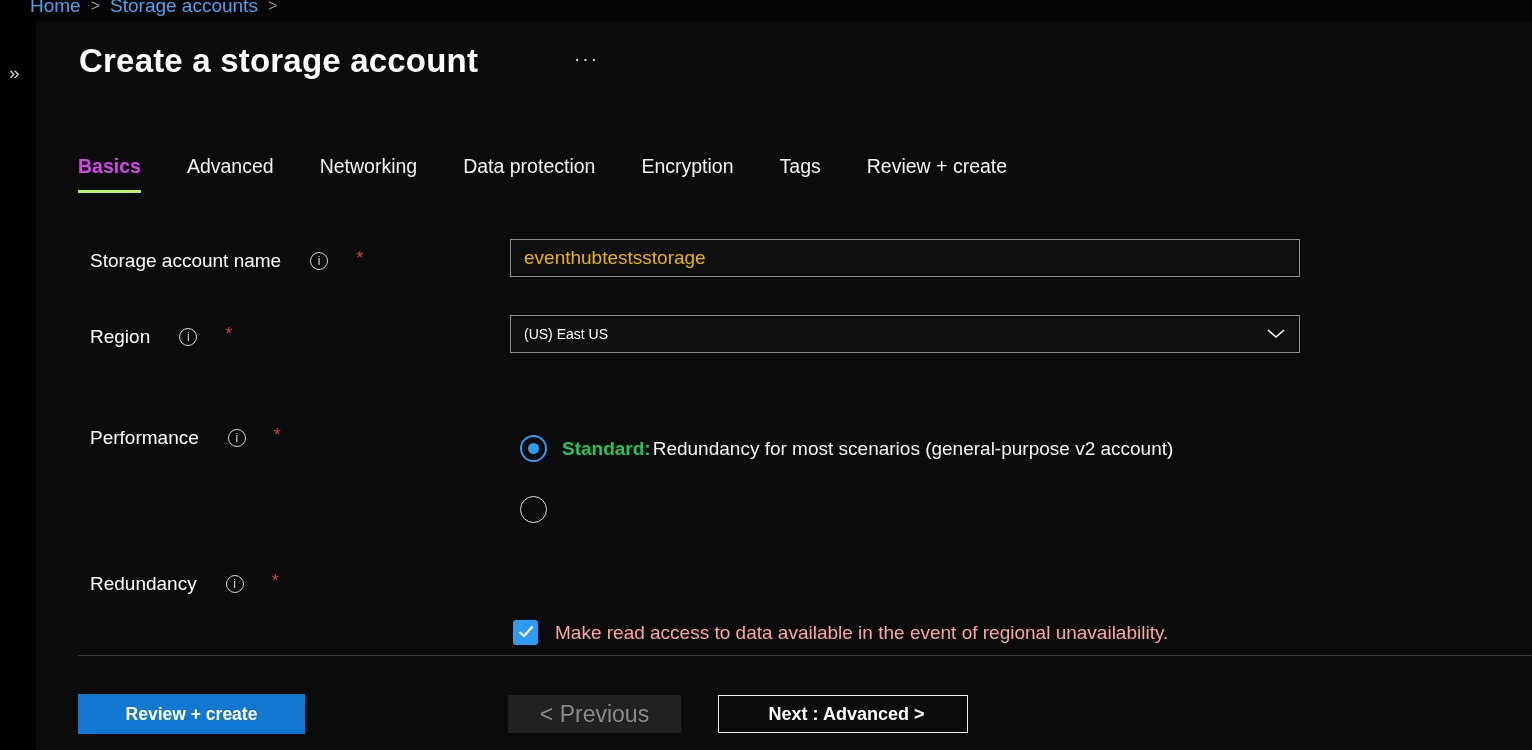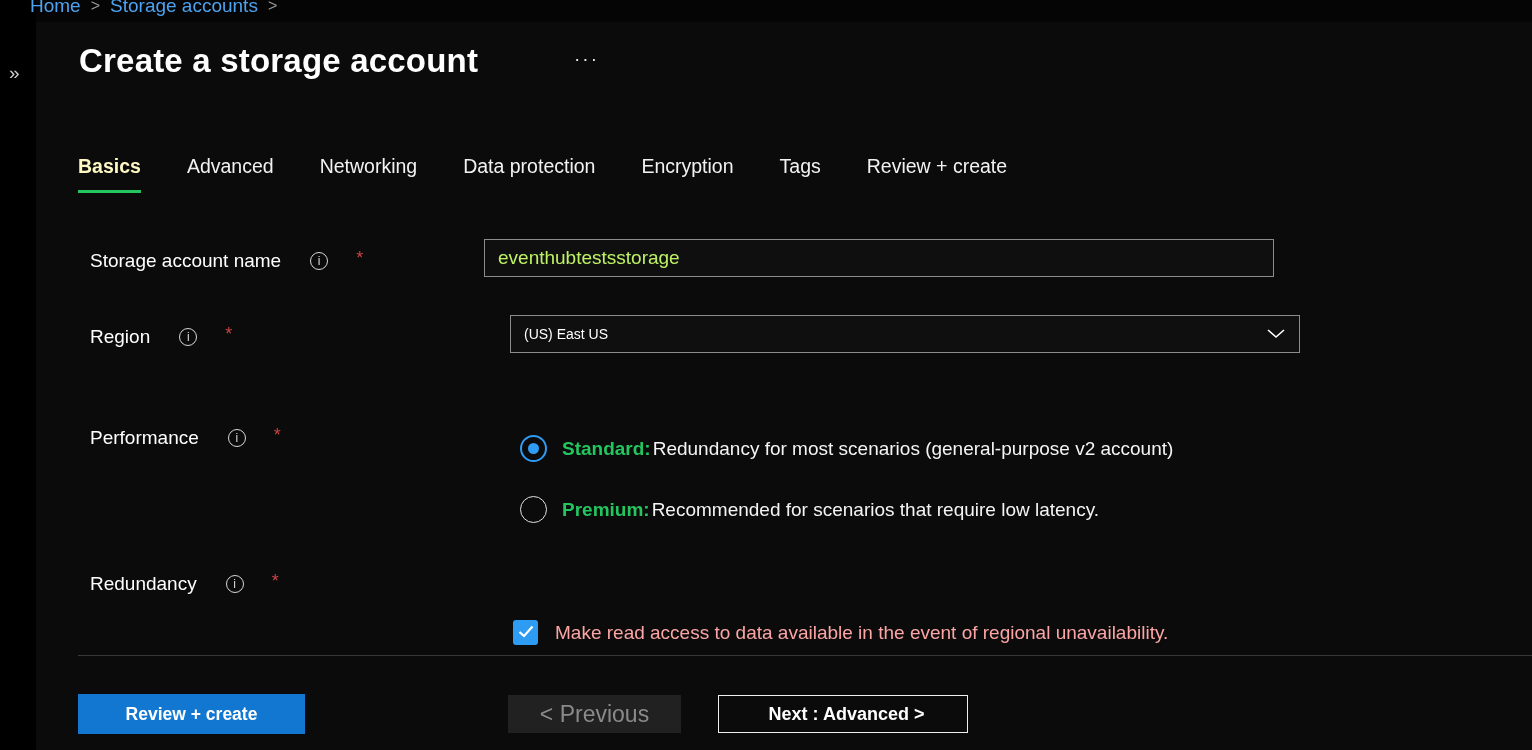--- a/index.html
+++ b/index.html
@@ -38,35 +38,35 @@
   }
   .more-options {
     position: absolute; left: 574px; top: 48px;
     font-size: 19px; color: #e8e8e8; letter-spacing: 2px; cursor: pointer;
   }
   .tabs {
     position: absolute; left: 78px; top: 155px;
     display: flex; gap: 46px; font-size: 19.5px;
   }
   .tab { padding-bottom: 12px; color: #f2f2f2; cursor: pointer; border-bottom: 3px solid transparent; }
-  .tab.active { font-weight: bold; border-bottom: 3px solid #22c55e; color: #fef9c3; }
+  .tab.active { font-weight: bold; border-bottom: 3px solid #bef264; color: #d946ef; }
   .field-label {
     position: absolute; left: 90px;
     display: flex; align-items: center; gap: 26px;
     font-size: 19px; color: #fff;
   }
   .info-icon {
     display: inline-flex; align-items: center; justify-content: center;
     width: 18px; height: 18px; border: 1px solid #d8d8d8; border-radius: 50%;
     font-size: 12px; color: #d8d8d8; cursor: pointer; margin-left: 3px;
   }
   .req { color: #c94444; font-size: 18px; margin-left: 2px; position: relative; top: -3px; }
   .text-input {
-    position: absolute; left: 484px; width: 790px; height: 38px;
-    background: #0f0f0f; border: 1px solid #8c8c8c; color: #bef264;
+    position: absolute; left: 510px; width: 790px; height: 38px;
+    background: #0f0f0f; border: 1px solid #8c8c8c; color: #eab308;
     font-size: 19px; padding: 17px 13px; font-family: "Liberation Sans", sans-serif;
     outline: none;
   }
   .select {
     position: absolute; left: 510px; width: 790px; height: 38px;
     background: #0f0f0f; border: 1px solid #8c8c8c; color: #fff;
     font-size: 14px; padding: 0 13px;
     display: flex; align-items: center; justify-content: space-between;
     cursor: pointer;
   }
@@ -176,23 +176,20 @@
 
   <div class="radio-option" style="top:435px;">
     <span class="radio selected"></span>
     <span class="opt-text">
       <span class="opt-name">Standard:</span><span>Redundancy for most scenarios (general-purpose v2 account)</span>
     </span>
   </div>
 
   <div class="radio-option" style="top:496px;">
     <span class="radio"></span>
-    <span class="opt-text">
-      <span class="opt-name">Premium:</span><span>Recommended for scenarios that require low latency.</span>
-    </span>
   </div>
 
   <div class="field-label" style="top:573px;">
     <span>Redundancy</span>
     <span class="info-icon">i</span>
     <span class="req">*</span>
   </div>
 
   <div class="checkbox-row">
     <span class="checkbox">

